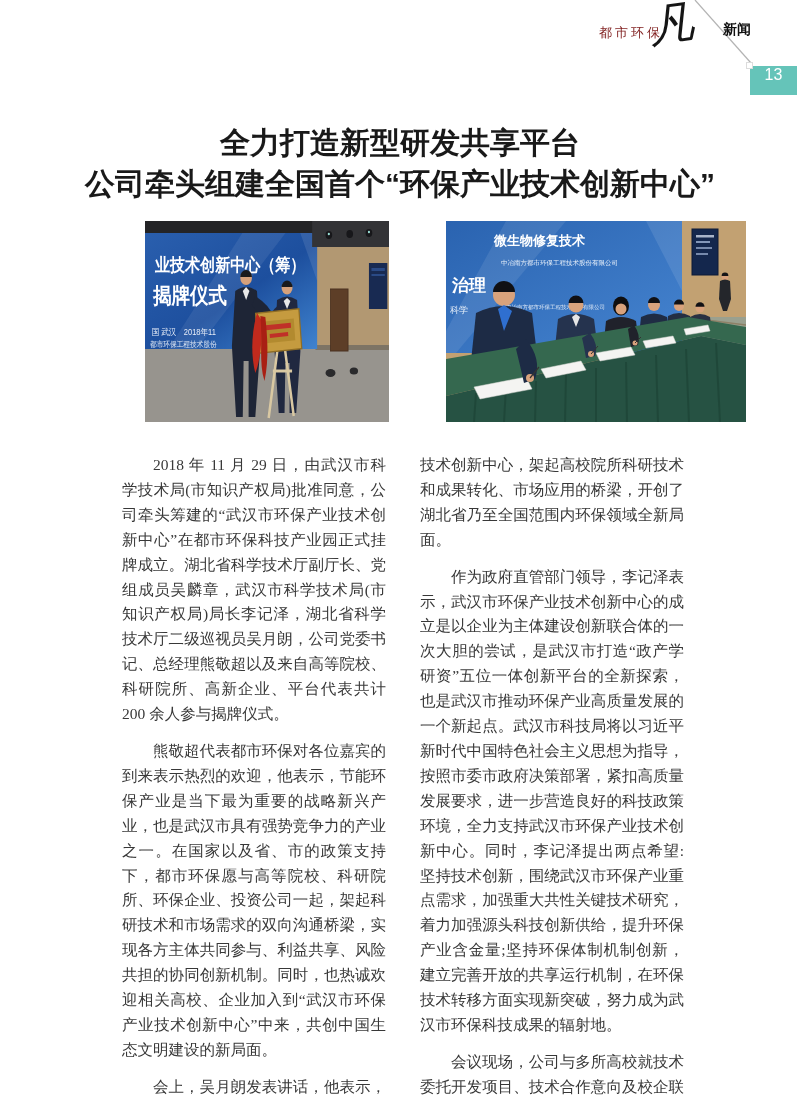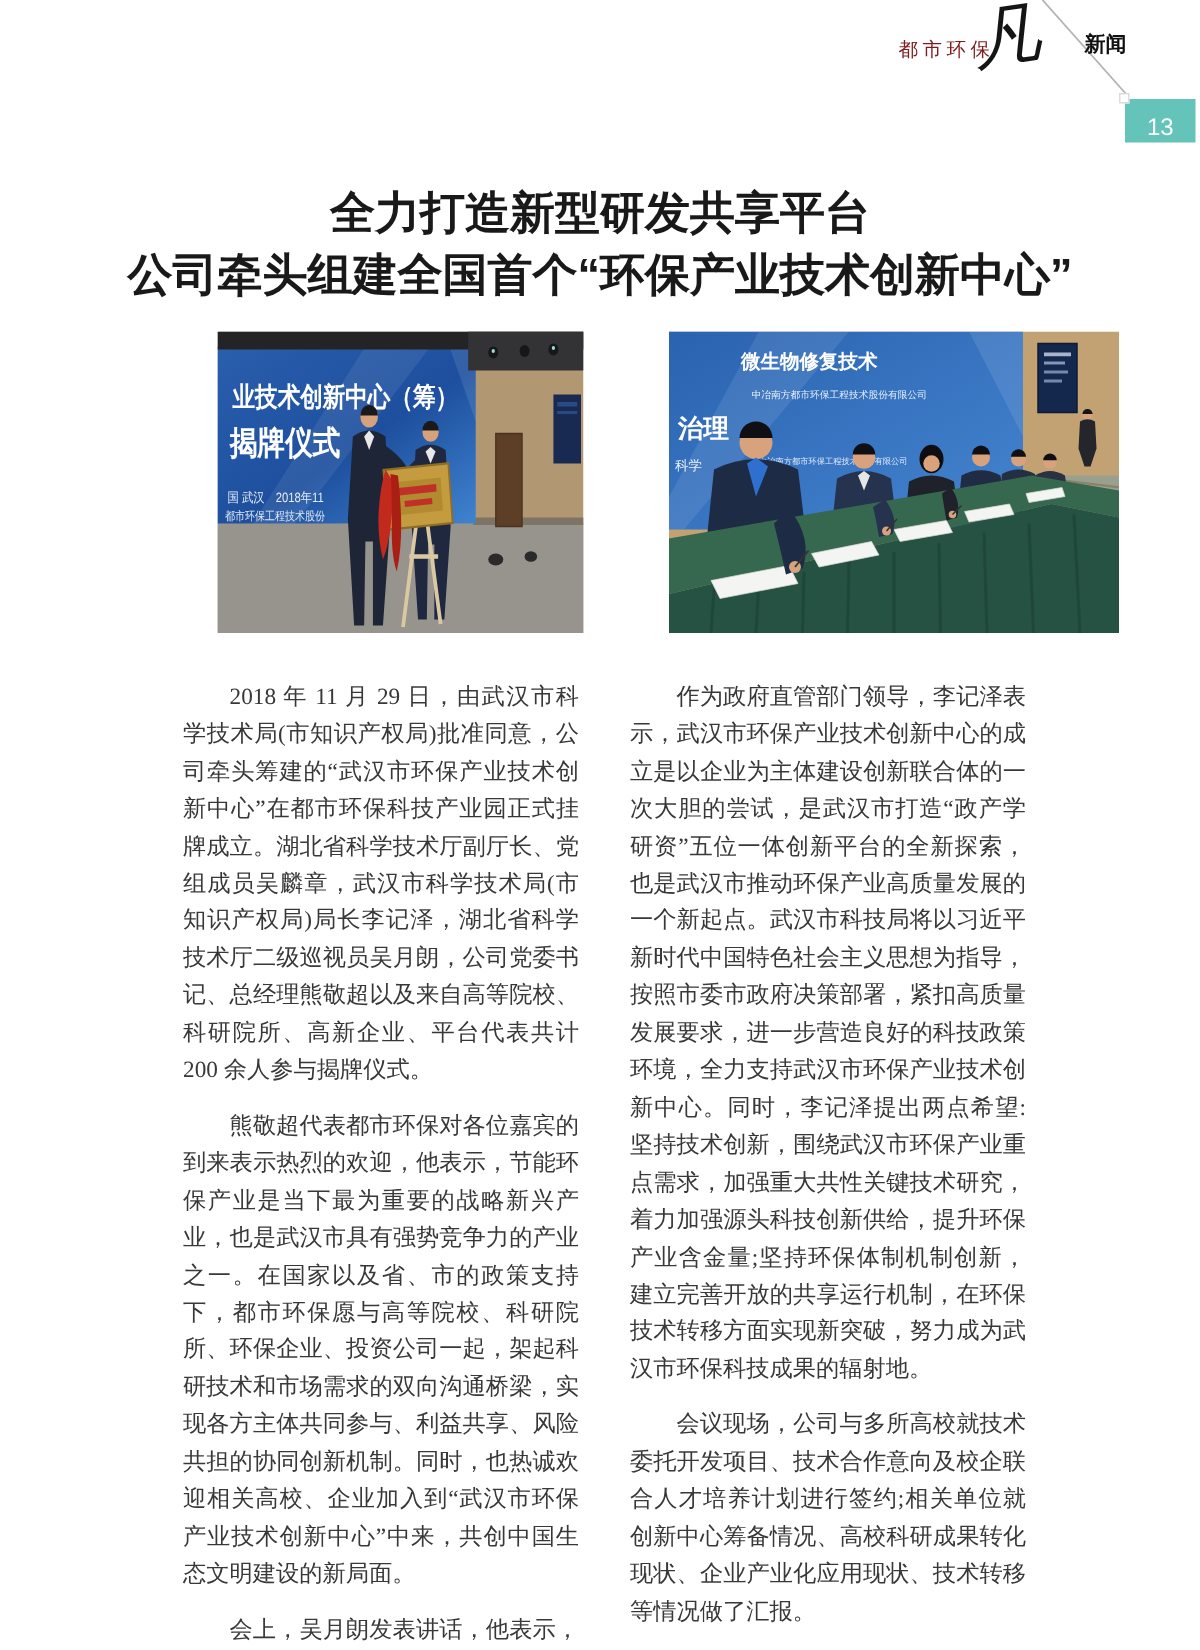--- a/index.html
+++ b/index.html
@@ -7,21 +7,21 @@
         font-family:"Liberation Serif",serif;color:#383838;}
   
   .brand{position:absolute;left:599px;top:24px;font-family:Liberation Mono, monospace;
          font-size:13px;letter-spacing:3px;color:#7f1d1d;}
   .brand-mark{position:absolute;left:648px;top:2px;font-family:"DejaVu Serif",serif;
          font-style:italic;font-size:45px;color:#151515;transform:rotate(-8deg);line-height:1;}
   .rule-svg{position:absolute;left:600px;top:0;width:200px;height:100px;}
   .section{position:absolute;left:723px;top:21px;font-family:Liberation Mono, monospace;
          font-size:14px;font-weight:bold;color:#111;}
   .pagenum{position:absolute;left:750px;top:66px;width:47px;height:29px;background:#65c4b9;
-         display:flex;align-items:flex-end;justify-content:center;
+         display:flex;align-items:flex-start;justify-content:center;
          font-family:"Liberation Sans",sans-serif;font-size:16px;color:#ffffff;}
   .notch{position:absolute;left:746px;top:62px;width:7px;height:7px;background:#ffffff;
          box-shadow:0 0 0 1px #dcdcdc inset;}
   
   .title{position:absolute;left:0;top:122px;width:800px;text-align:center;
          font-family:"Liberation Sans",sans-serif;font-weight:bold;color:#191919;
          font-size:30px;line-height:41px;}
   
   .photo{position:absolute;top:221px;height:201px;padding-left:40px;}
   .photo svg{display:block;width:100%;height:100%;}
@@ -217,18 +217,19 @@
     </svg>
   </figure>
 
   <div class="col col-left">
     <p>2018 年 11 月 29 日，由武汉市科学技术局(市知识产权局)批准同意，公司牵头筹建的“武汉市环保产业技术创新中心”在都市环保科技产业园正式挂牌成立。湖北省科学技术厅副厅长、党组成员吴麟章，武汉市科学技术局(市知识产权局)局长李记泽，湖北省科学技术厅二级巡视员吴月朗，公司党委书记、总经理熊敬超以及来自高等院校、科研院所、高新企业、平台代表共计 200 余人参与揭牌仪式。</p>
     <p>熊敬超代表都市环保对各位嘉宾的到来表示热烈的欢迎，他表示，节能环保产业是当下最为重要的战略新兴产业，也是武汉市具有强势竞争力的产业之一。在国家以及省、市的政策支持下，都市环保愿与高等院校、科研院所、环保企业、投资公司一起，架起科研技术和市场需求的双向沟通桥梁，实现各方主体共同参与、利益共享、风险共担的协同创新机制。同时，也热诚欢迎相关高校、企业加入到“武汉市环保产业技术创新中心”中来，共创中国生态文明建设的新局面。</p>
     <p>会上，吴月朗发表讲话，他表示，武汉市环保产业技术创新中心是国家科技创新能力建设的重要组成，是实现创新驱动发展的基础和手段。都市环保基于自身市场发展需求，主动迈出寻求科研成果的“第一步”，搭建全新机制理念的研发共享平台、</p>
   </div>
 
   <div class="col col-right">
+    <p class="cont">技术创新中心，架起高校院所科研技术和成果转化、市场应用的桥梁，开创了湖北省乃至全国范围内环保领域全新局面。</p>
     <p>作为政府直管部门领导，李记泽表示，武汉市环保产业技术创新中心的成立是以企业为主体建设创新联合体的一次大胆的尝试，是武汉市打造“政产学研资”五位一体创新平台的全新探索，也是武汉市推动环保产业高质量发展的一个新起点。武汉市科技局将以习近平新时代中国特色社会主义思想为指导，按照市委市政府决策部署，紧扣高质量发展要求，进一步营造良好的科技政策环境，全力支持武汉市环保产业技术创新中心。同时，李记泽提出两点希望:坚持技术创新，围绕武汉市环保产业重点需求，加强重大共性关键技术研究，着力加强源头科技创新供给，提升环保产业含金量;坚持环保体制机制创新，建立完善开放的共享运行机制，在环保技术转移方面实现新突破，努力成为武汉市环保科技成果的辐射地。</p>
     <p>会议现场，公司与多所高校就技术委托开发项目、技术合作意向及校企联合人才培养计划进行签约;相关单位就创新中心筹备情况、高校科研成果转化现状、企业产业化应用现状、技术转移等情况做了汇报。</p>
 
   </div>
 
 </div>
 
 </body></html>

